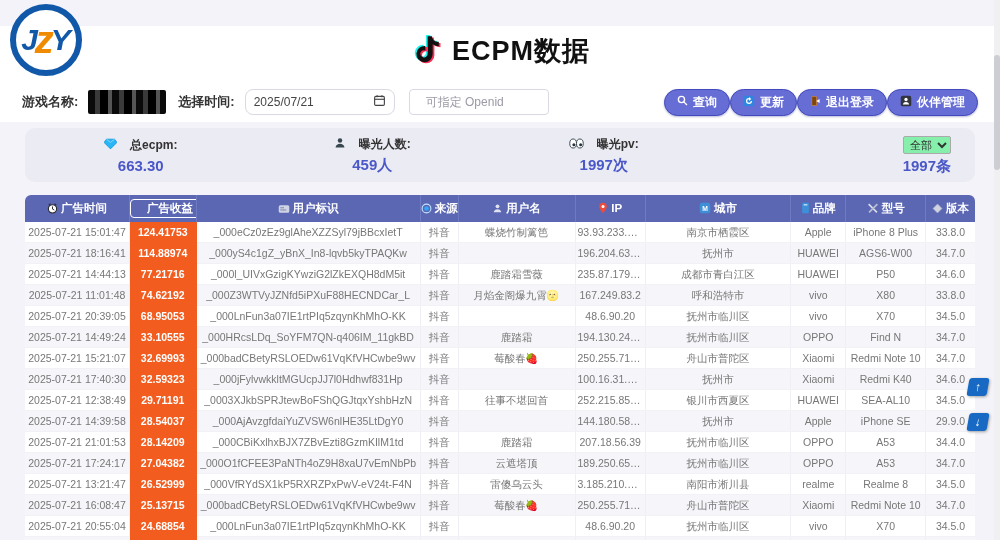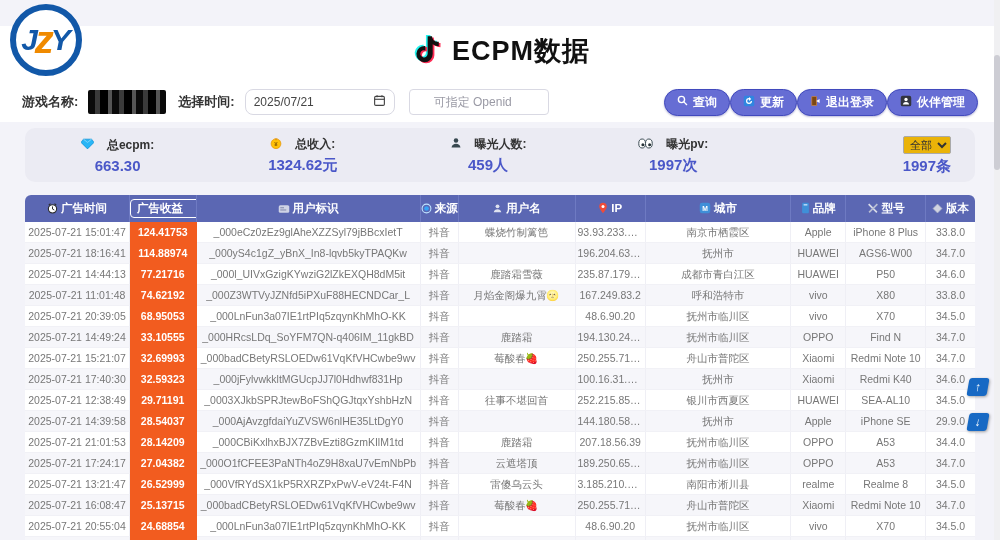--- a/index.html
+++ b/index.html
@@ -25,49 +25,49 @@
   .filter-row { position:absolute; left:22px; top:88px; width:956px; height:28px; display:flex; align-items:center; }
   .flabel { font-size:13px; font-weight:bold; color:#333; }
   .redacted { width:78px; height:24px; margin:0 12px 0 10px; border-radius:2px;
               background:
                 repeating-linear-gradient(90deg,#0a0a0a 0 7px,#3a3a3a 7px 12px,#000 12px 20px,#555 20px 24px),
                 #000; }
   .input-like { display:flex; align-items:center; justify-content:space-between; background:#fff;
                 border:1px solid #d9d9e3; border-radius:8px; height:26px; padding:0 8px; }
   .date-input { width:150px; margin:0 14px 0 10px; }
   .date-input .dval { font-size:12px; color:#444; }
-  .openid-input { width:140px; height:26px; border:1px solid #d9d9e3; border-radius:4px; padding:0 24px;
+  .openid-input { width:140px; height:26px; border:1px solid #d9d9e3; border-radius:4px; padding:0 16px;
                   font-size:12px; color:#444; font-family:inherit; }
   .openid-input::placeholder { color:#9a9aa5; }
 
   .actions { margin-left:auto; display:flex; }
   .btn { display:inline-flex; align-items:center; gap:5px; background:#666dd4; border:1px solid #4149bd;
          color:#fff; font-size:12px; font-weight:bold; border-radius:14px; padding:4px 12px; cursor:pointer;
          box-shadow:0 1px 2px rgba(60,60,150,.35); font-family:inherit; }
 
   
   .stats-bar { position:absolute; left:25px; top:128px; width:950px; height:54px; background:#ebebf3;
                border-radius:10px; display:flex; align-items:center; }
   .stat { flex:1; text-align:center; }
   .stat-label { font-size:12px; color:#333; font-weight:bold; display:inline-flex; align-items:center; gap:13px; }
   .stat-value { font-size:15px; font-weight:bold; color:#4a57c8; margin-top:3px; }
   .stat-last { text-align:right; padding-right:24px; }
-  .range-select { font-size:11px; padding:1px 2px; border:1px solid #aaa; border-radius:2px; background:#eab308;
+  .range-select { font-size:11px; padding:1px 2px; border:1px solid #aaa; border-radius:2px; background:#86efac;
                   color:#333; font-family:inherit; }
 
   
   .table-wrap { position:absolute; left:25px; top:195px; width:950px; height:345px; overflow:hidden;
                 border-radius:6px 6px 0 0; background:#fff; }
   table { width:100%; border-collapse:collapse; table-layout:fixed; }
   thead th { background:#5b67b3; color:#fff; font-size:11.5px; font-weight:bold; height:27px;
              border-right:1px solid #6e7ac2; white-space:nowrap; overflow:hidden; }
   thead th:last-child { border-right:none; }
   .hicon { display:inline-block; vertical-align:-2px; margin-right:3px; }
   .sortbox { display:inline-flex; align-items:flex-end; gap:21px; border:1px solid #fff; border-radius:4px;
-             padding:1px 6px; cursor:pointer; }
+             padding:1px 16px; cursor:pointer; }
   .sortbox .arrow { font-size:11px; }
   tbody td { font-size:10.5px; color:#777; text-align:center; height:20px; line-height:20px;
              border-right:1px solid #efeff5; border-bottom:1px solid #f1f1f6; white-space:nowrap;
              overflow:hidden; text-overflow:ellipsis; padding:0 2px; }
   tbody td:last-child { border-right:none; }
   tbody tr:nth-child(even) { background:#f6f6fa; }
   td.revenue { background:#f25c1f; color:#fff; font-weight:bold; border-color:#f25c1f; }
 
   
   .float-btn { position:absolute; right:12px; width:20px; height:18px; background:#1769c4; color:#fff;
@@ -158,31 +158,20 @@
 <div class="stats-bar">
   <div class="stat">
     <div class="stat-label">
       <span><svg width="13" height="12" viewBox="0 0 16 14">
             <path d="M3 1h10l3 4-8 8-8-8z" fill="#29b6f6" stroke="#0288d1" stroke-width="0.8"></path>
             <path d="M3 1l5 4-5-4zM13 1L8 5z" stroke="#81d4fa" stroke-width="0.8"></path>
           </svg></span>
       <span>总ecpm:</span>
     </div>
     <div class="stat-value">663.30</div>
-  </div>
-  <div class="stat">
-    <div class="stat-label">
-      <span><svg width="12" height="12" viewBox="0 0 16 16">
-            <circle cx="8" cy="9" r="6.5" fill="#ffc107" stroke="#e6960a"></circle>
-            <path d="M6 2h4l-2 3z" fill="#e6960a"></path>
-            <text x="8" y="12" font-size="8" font-weight="bold" text-anchor="middle" fill="#8a5a00">¥</text>
-          </svg></span>
-      <span>总收入:</span>
-    </div>
-    <div class="stat-value">1324.62元</div>
   </div>
   <div class="stat">
     <div class="stat-label">
       <span><svg width="12" height="12" viewBox="0 0 16 16">
             <circle cx="8" cy="4.5" r="3" fill="#37474f"></circle>
             <path d="M2 14c.6-3.4 3-5 6-5s5.4 1.6 6 5z" fill="#37474f"></path>
           </svg></span>
       <span>曝光人数:</span>
     </div>
     <div class="stat-value">459人</div>

